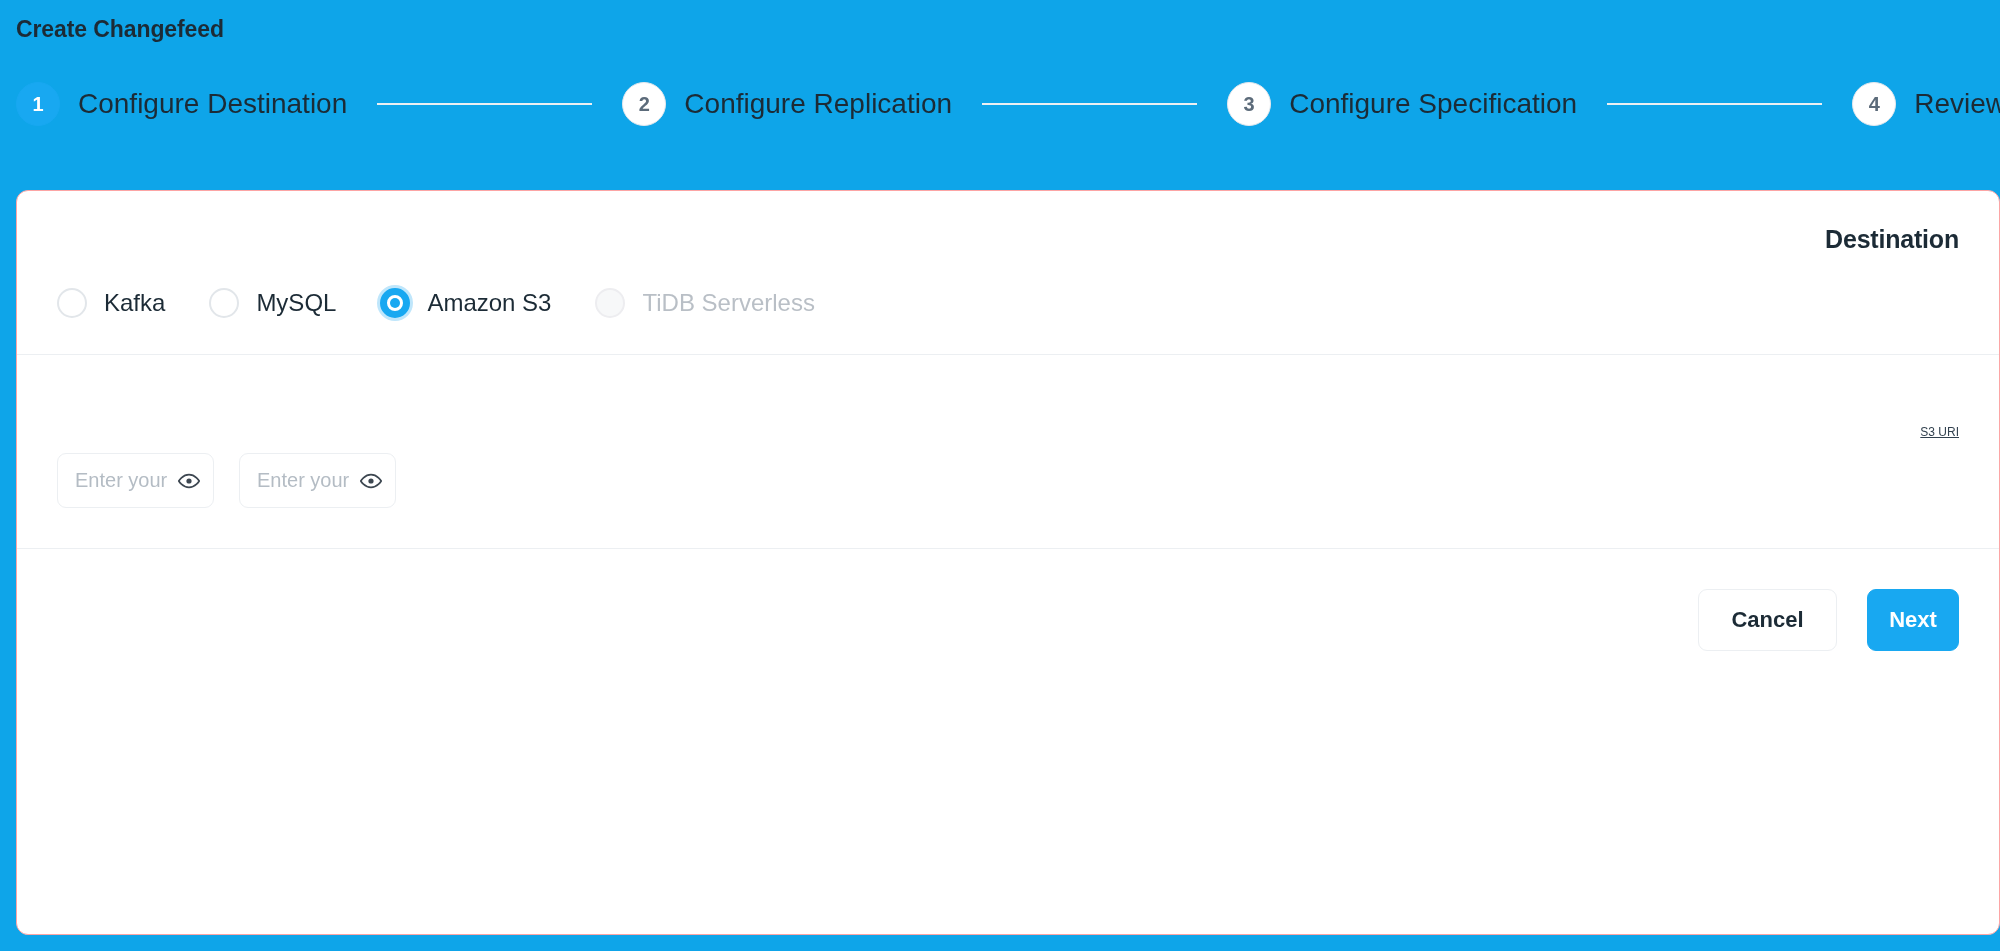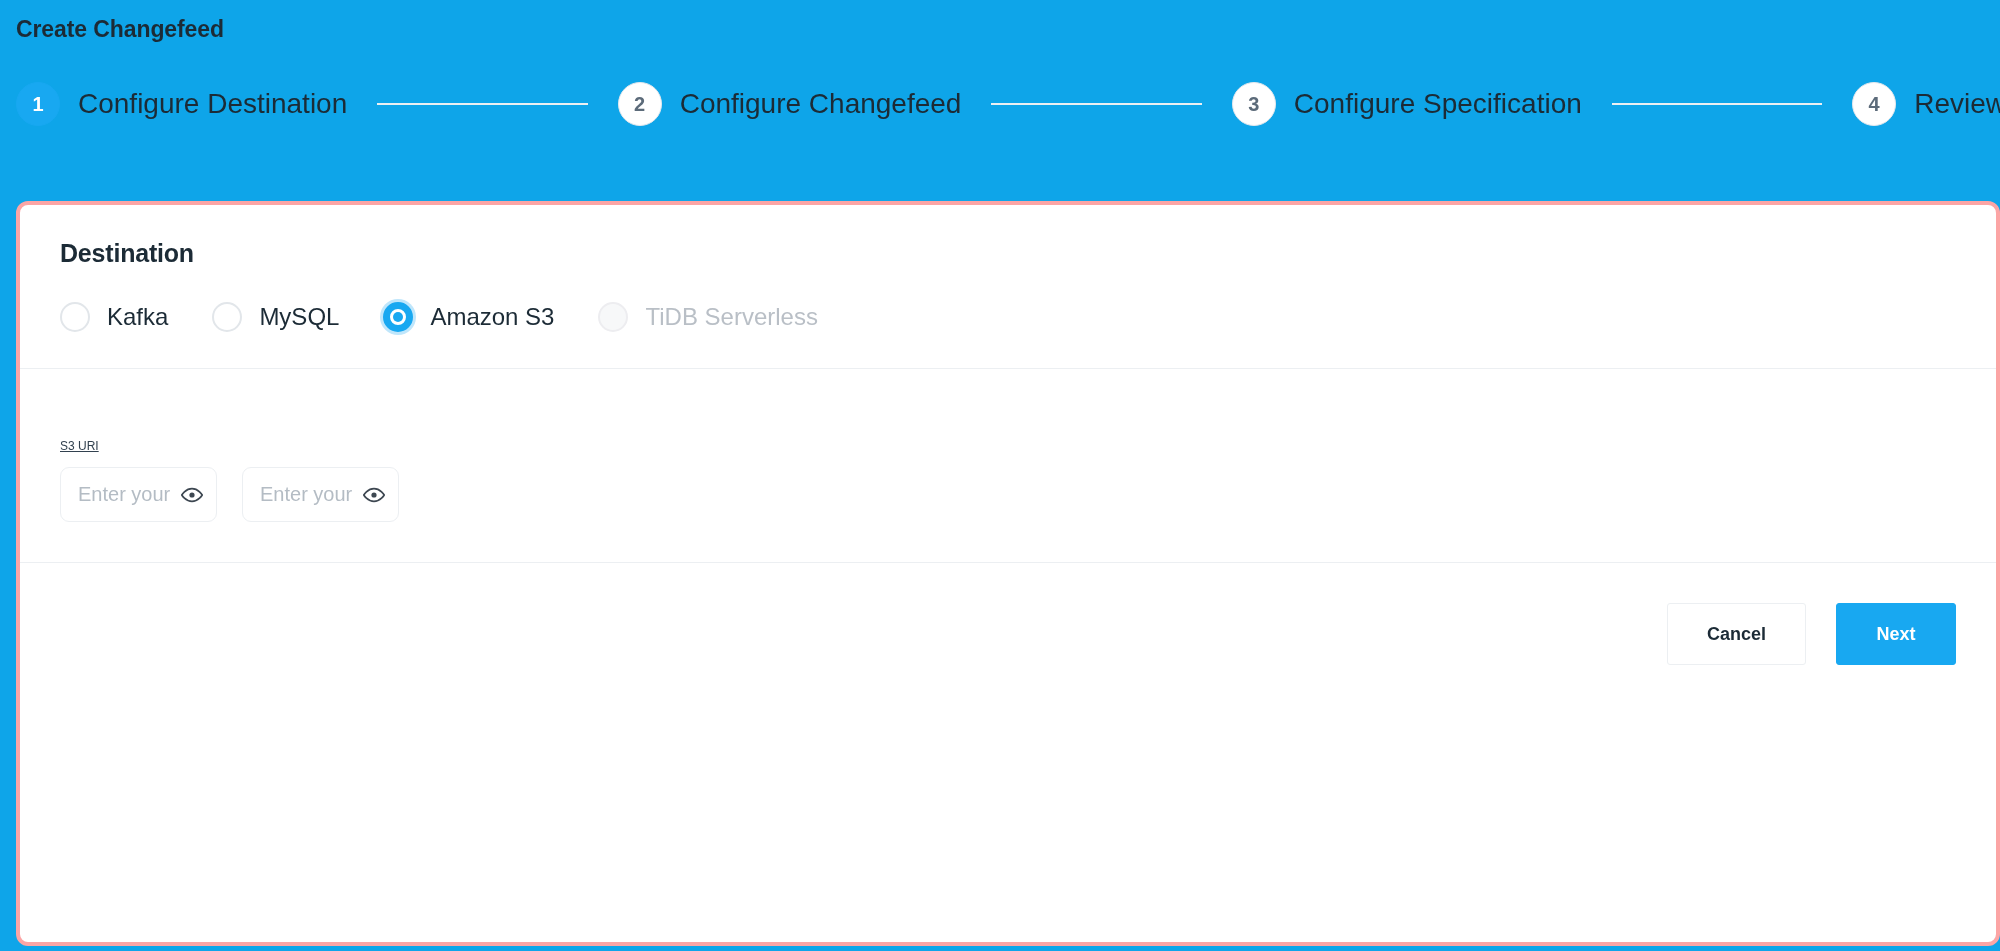--- a/index.html
+++ b/index.html
@@ -78,26 +78,27 @@
     height: 2px;
     background: #eceff2;
     margin: 0 30px;
     min-width: 40px;
   }
 
   
   .card {
     position: absolute;
     left: 16px;
-    top: 201px;
+    top: 190px;
     width: 1984px;
     height: 745px;
     background: #ffffff;
-    border: 4px solid #fca5a5;
+    border: 1px solid #fca5a5;
     border-radius: 12px;
+    text-align: right;
   }
   .divider {
     height: 1px;
     background: #eceff2;
     width: 100%;
   }
 
   
   .dest-block { padding: 34px 40px 36px 40px; }
   .section-title {
@@ -224,37 +225,37 @@
 
   
   .footer {
     height: 142px;
     display: flex;
     align-items: center;
     justify-content: flex-end;
     padding-right: 40px;
   }
   .btn {
-    border-radius: 3px;
-    font-size: 18px;
+    border-radius: 9px;
+    font-size: 22px;
     font-weight: bold;
     display: flex;
     align-items: center;
     justify-content: center;
     cursor: pointer;
   }
   .btn-cancel {
     width: 139px;
     height: 62px;
     background: #ffffff;
     border: 1px solid #eceff2;
     color: #1c2b36;
   }
   .btn-next {
-    width: 120px;
+    width: 92px;
     height: 62px;
     background: #18a8f1;
     border: 1px solid #18a8f1;
     color: #ffffff;
     margin-left: 30px;
   }
 </style>
 </head>
 <body>
 
@@ -265,21 +266,21 @@
   <div class="stepper">
 
     <div class="step">
       <div class="step-circle active">1</div>
       <div class="step-label">Configure Destination</div>
     </div>
     <div class="step-line"></div>
 
     <div class="step">
       <div class="step-circle inactive">2</div>
-      <div class="step-label">Configure Changefeed</div>
+      <div class="step-label">Configure Replication</div>
     </div>
     <div class="step-line"></div>
 
     <div class="step">
       <div class="step-circle inactive">3</div>
       <div class="step-label">Configure Specification</div>
     </div>
     <div class="step-line"></div>
 
     <div class="step">

